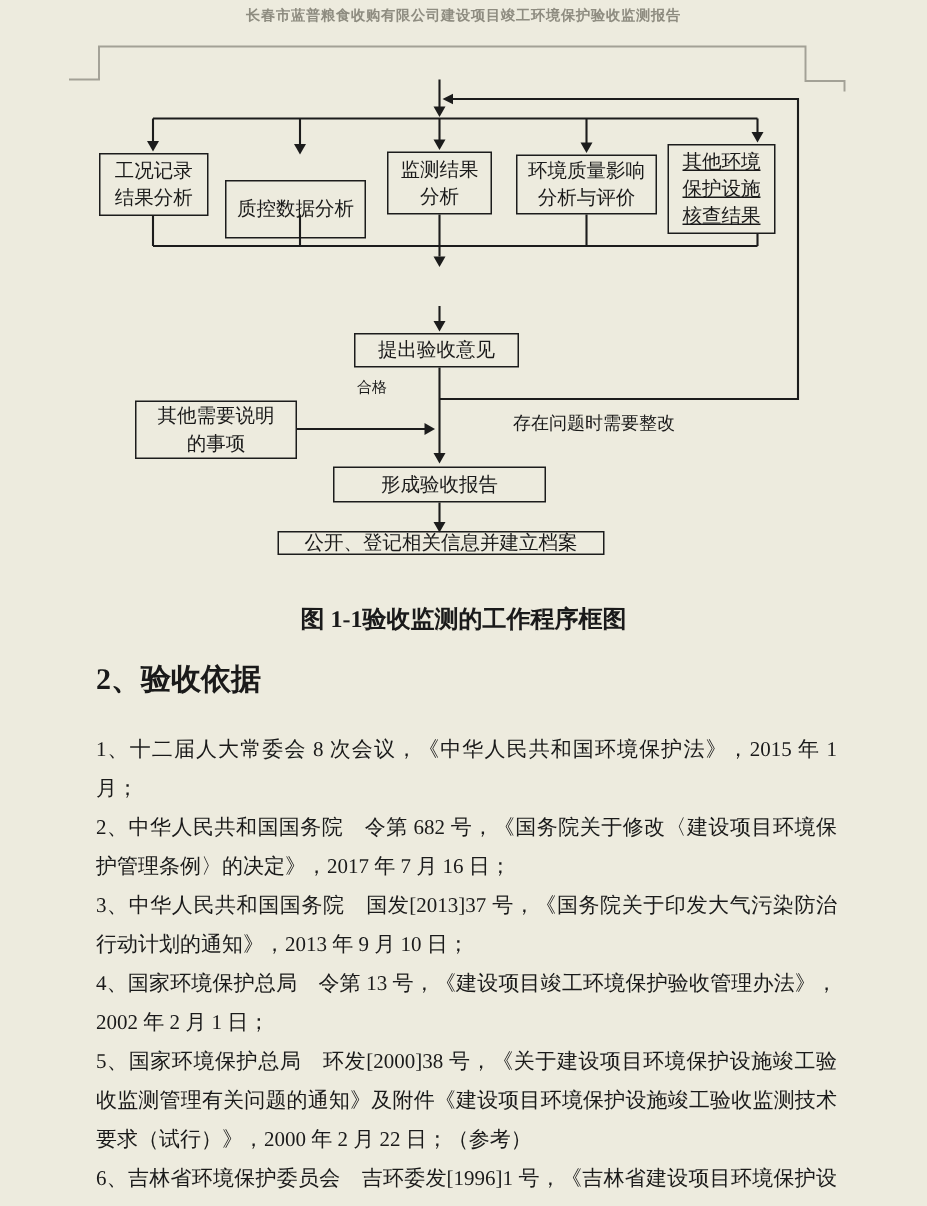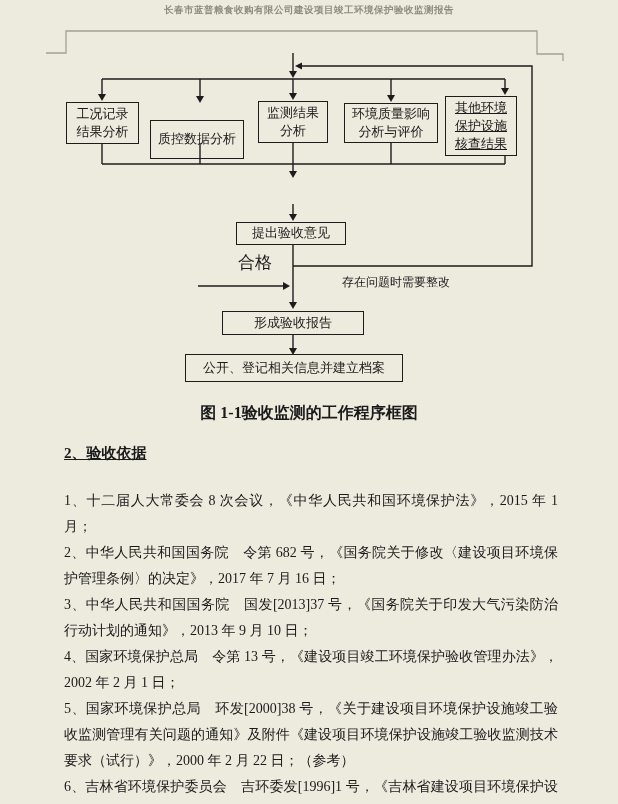--- a/index.html
+++ b/index.html
@@ -24,34 +24,34 @@
     border:1.6px solid #1c1c1c;
     background:transparent;
     display:flex;align-items:center;justify-content:center;
     text-align:center;
     font-size:13px;line-height:1.4;
     white-space:pre-line;
     box-sizing:border-box;
   }
   .flabel{
     position:absolute;
-    font-size:17px;
+    font-size:10px;
     white-space:nowrap;
   }
   .fcaption{
     position:absolute;top:403px;left:0;width:100%;
     text-align:center;
     font-size:16px;font-weight:700;
   }
   .refs{
     position:absolute;left:64px;top:442px;width:494px;
   }
   .refs h2{
     margin:0 0 24px 0;
-    font-size:15px;line-height:22px;font-weight:700;text-decoration:underline;
+    font-size:20px;line-height:22px;font-weight:700;
   }
   .refs p{
     margin:0;
     font-size:14px;line-height:26px;
     text-align:justify;
   }
 </style>
 </head>
 <body>
 
@@ -114,22 +114,24 @@
     <div class="fbox" style="left:150px;top:120px;width:94px;height:39px;">质控数据分析</div>
     <div class="fbox" style="left:258px;top:101px;width:70px;height:42px;">监测结果
 分析</div>
     <div class="fbox" style="left:344px;top:103px;width:94px;height:40px;">环境质量影响
 分析与评价</div>
     <div class="fbox" style="left:445px;top:96px;width:72px;height:60px;text-decoration:underline;">其他环境
 保护设施
 核查结果</div>
 
     <div class="fbox" style="left:236px;top:222px;width:110px;height:23px;">提出验收意见</div>
+    <div class="fbox" style="left:90px;top:267px;width:108px;height:39px;">其他需要说明
+的事项</div>
     <div class="fbox" style="left:222px;top:311px;width:142px;height:24px;">形成验收报告</div>
-    <div class="fbox" style="left:185px;top:354px;width:218px;height:28px;">公开、登记相关信息并建立档案</div>
+    <div class="fbox" style="left:185px;top:354px;width:218px;height:16px;">公开、登记相关信息并建立档案</div>
 
     <div class="flabel" style="left:238px;top:251px;">合格</div>
     <div class="flabel" style="left:342px;top:274px;font-size:12px;">存在问题时需要整改</div>
 
     <div class="fcaption">图 1-1验收监测的工作程序框图</div>
   </div>
 
   <div class="refs">
     <h2>2、验收依据</h2>
     <p>1、十二届人大常委会 8 次会议，《中华人民共和国环境保护法》，2015 年 1 月；</p>

